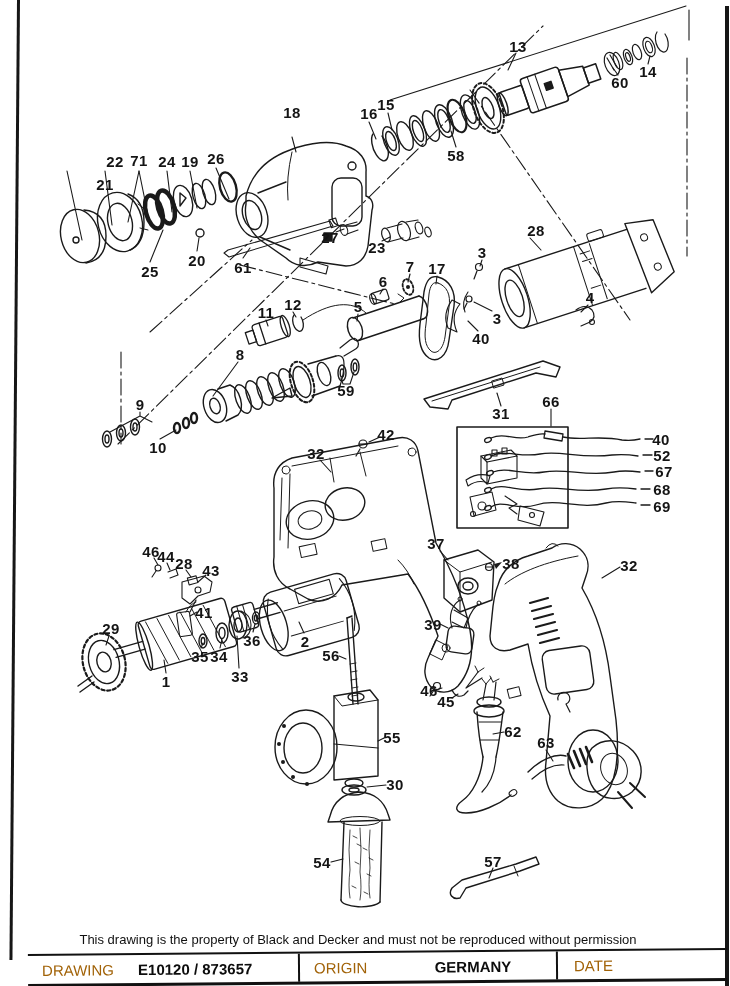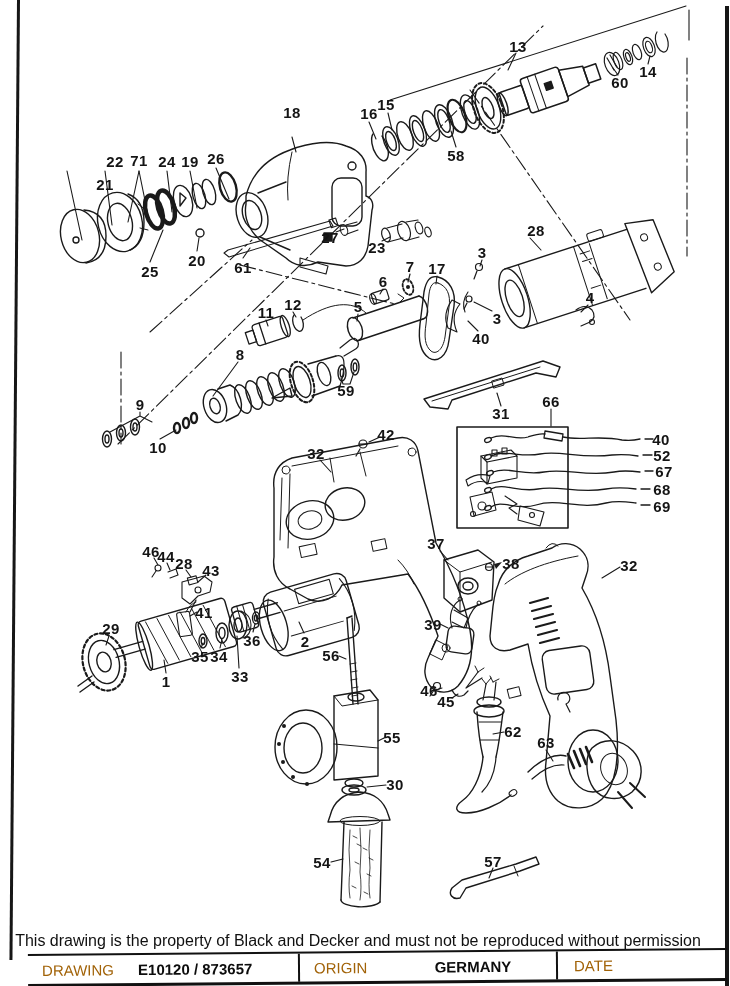--- a/index.html
+++ b/index.html
@@ -5,21 +5,21 @@
   html,body{margin:0;padding:0;background:#e8e8e8;}
   .sheet{position:relative;width:730px;height:986px;background:#ffffff;overflow:hidden;
          font-family:"Liberation Sans",sans-serif;color:#141414;}
   .art{position:absolute;left:0;top:0;}
   .labels-layer{position:absolute;left:0;top:0;width:100%;height:100%;pointer-events:none;}
   .part-label{position:absolute;transform:translate(-50%,-50%);font-weight:bold;
               font-size:15px;letter-spacing:.3px;color:#141414;white-space:nowrap;}
   .border-left{position:absolute;left:17px;top:0;width:2.5px;height:960px;background:#161616;
                transform:rotate(0.45deg);transform-origin:top left;}
   .border-right{position:absolute;left:725px;top:6px;width:3.5px;height:980px;background:#161616;}
-  .copyright{position:absolute;left:0;right:14px;top:932px;text-align:center;font-size:16px;color:#101010;}
+  .copyright{position:absolute;left:0;right:14px;top:932px;text-align:center;font-size:13px;color:#101010;}
   .titleblock{position:absolute;left:28px;right:3px;top:951px;height:28px;
               border-top:2px solid #111;border-bottom:3px solid #111;
               display:flex;align-items:center;transform:rotate(-0.5deg);font-size:15px;}
   .tb-sep{width:2px;align-self:stretch;background:#111;}
   .tb-label{padding-left:14px;color:#a16207;}
   .tb-value{font-weight:bold;color:#0c0c0c;}
   .w1{width:96px;} .w2{width:160px;} .w3{width:76px;} .w4{width:166px;text-align:center;}
   .w5{width:66px;padding-left:16px;} .w6{flex:1;}
 </style>
 </head>

